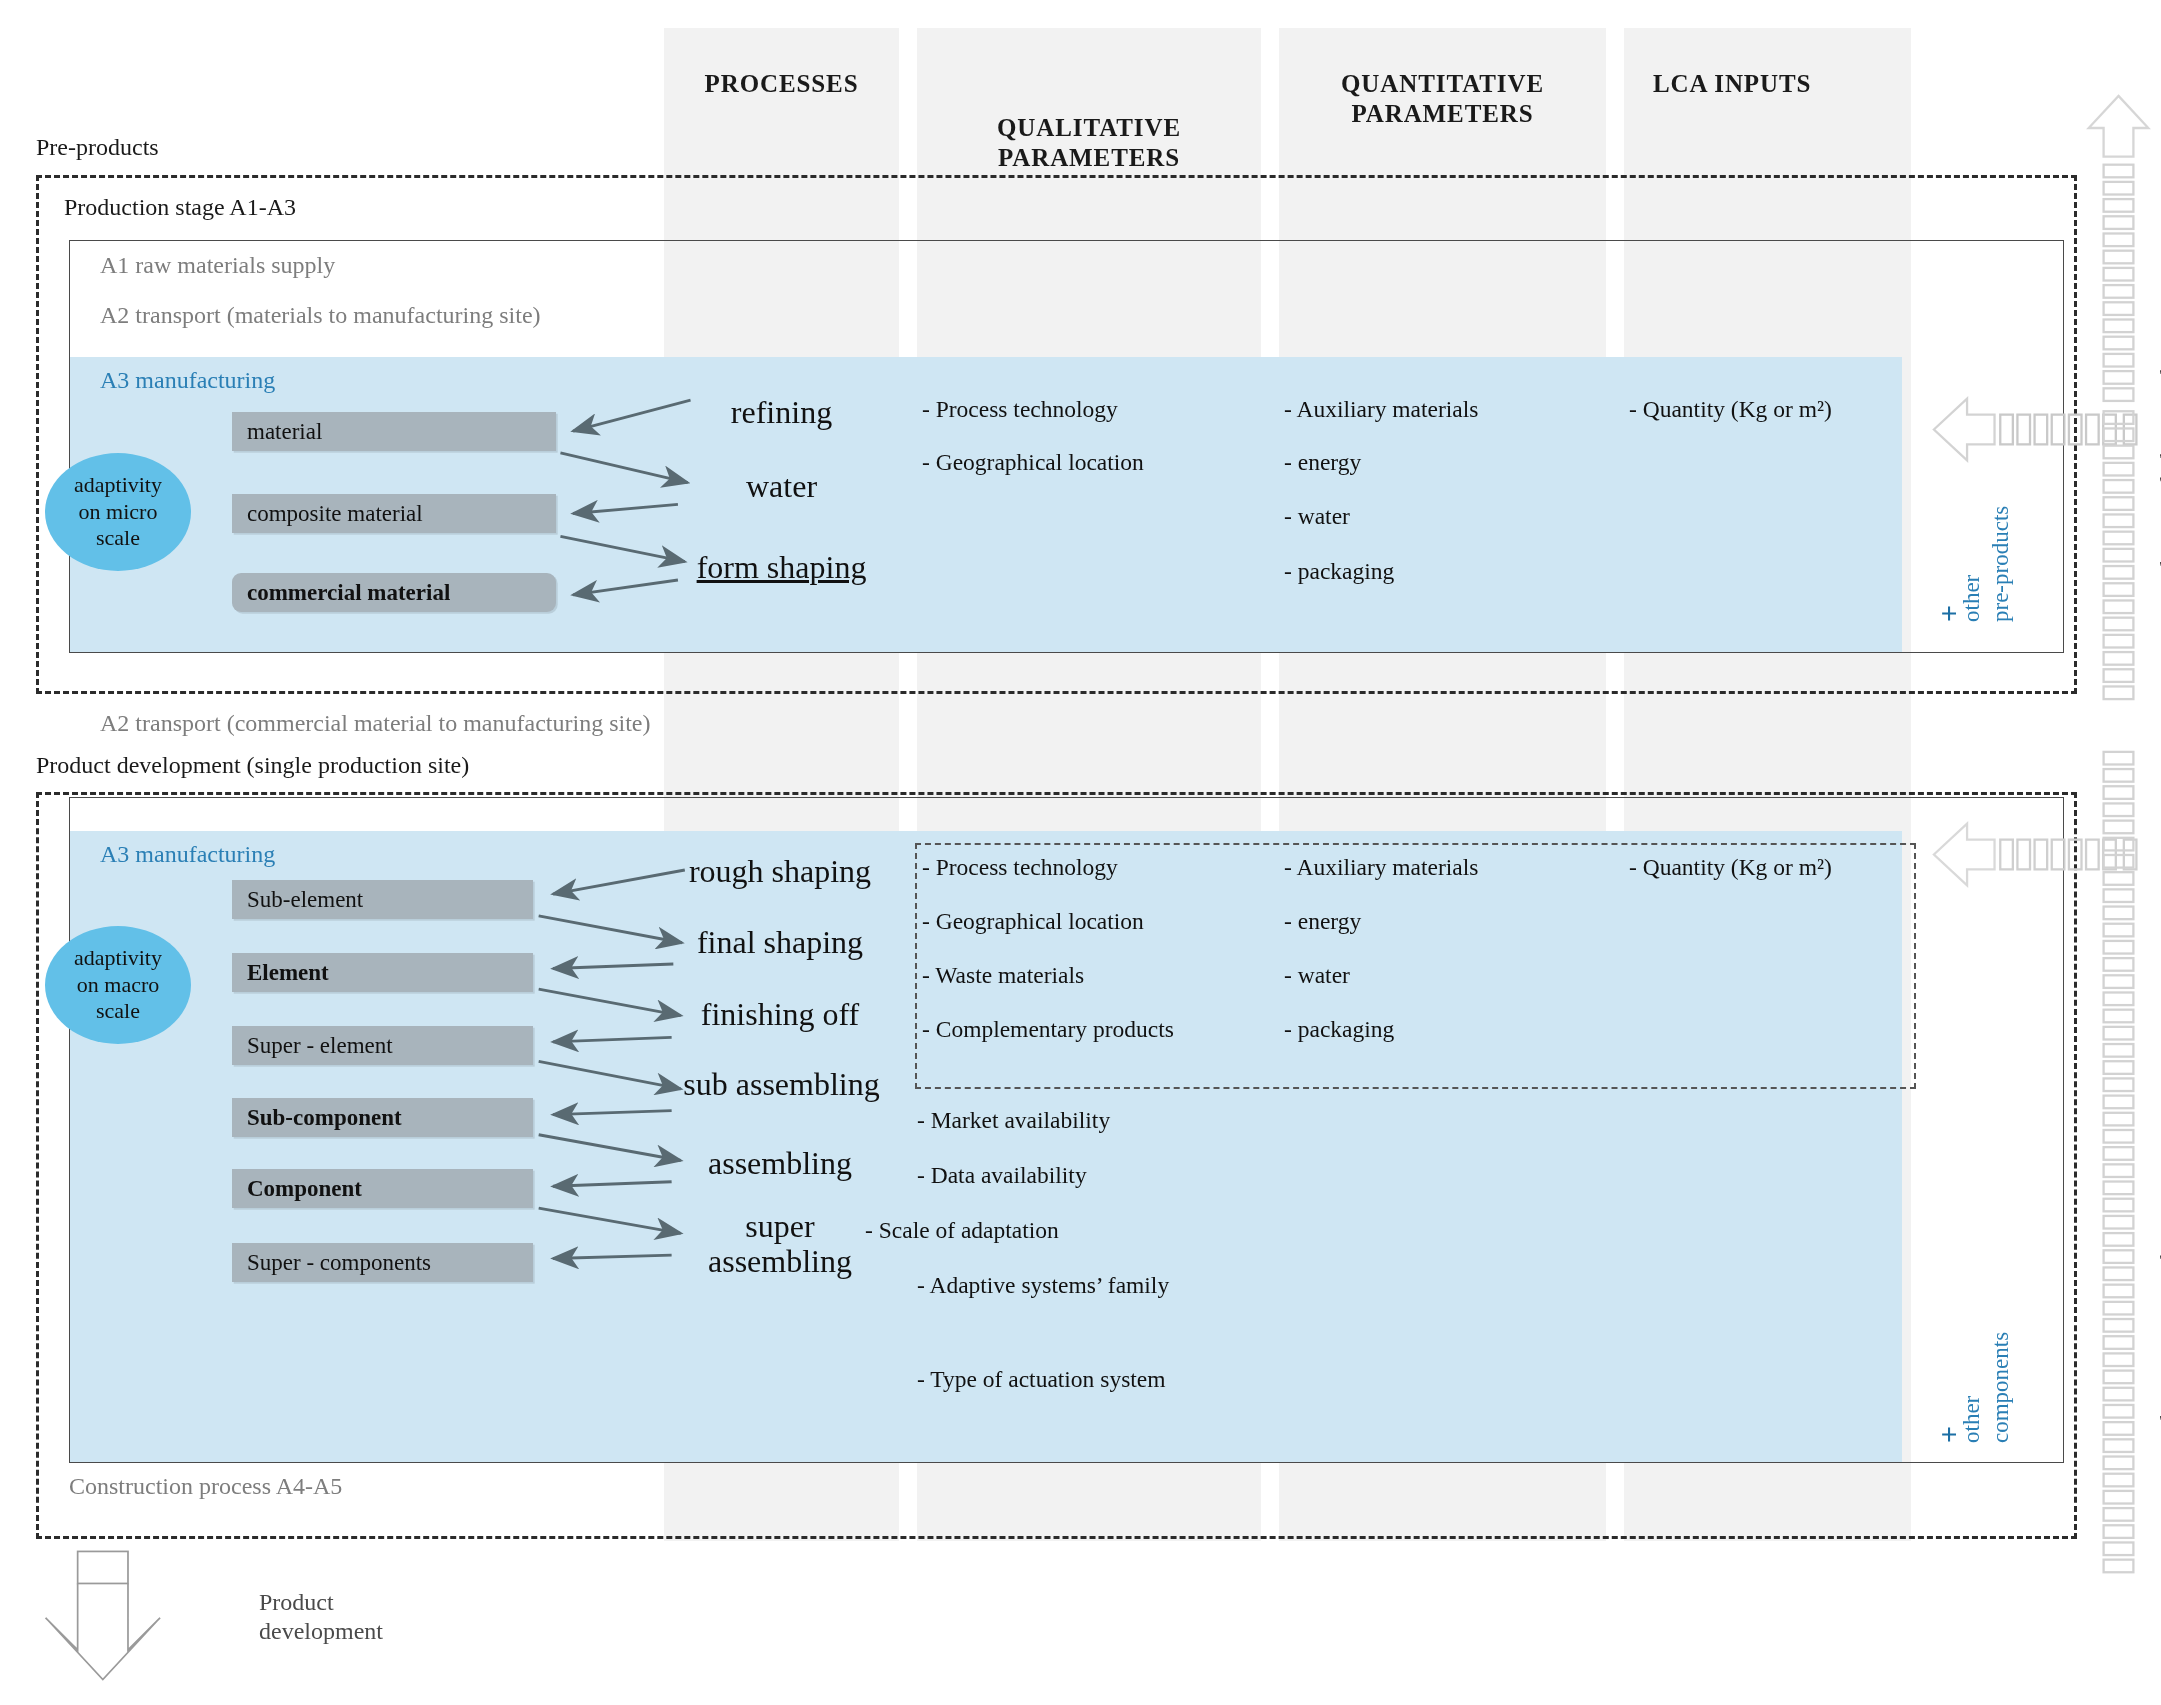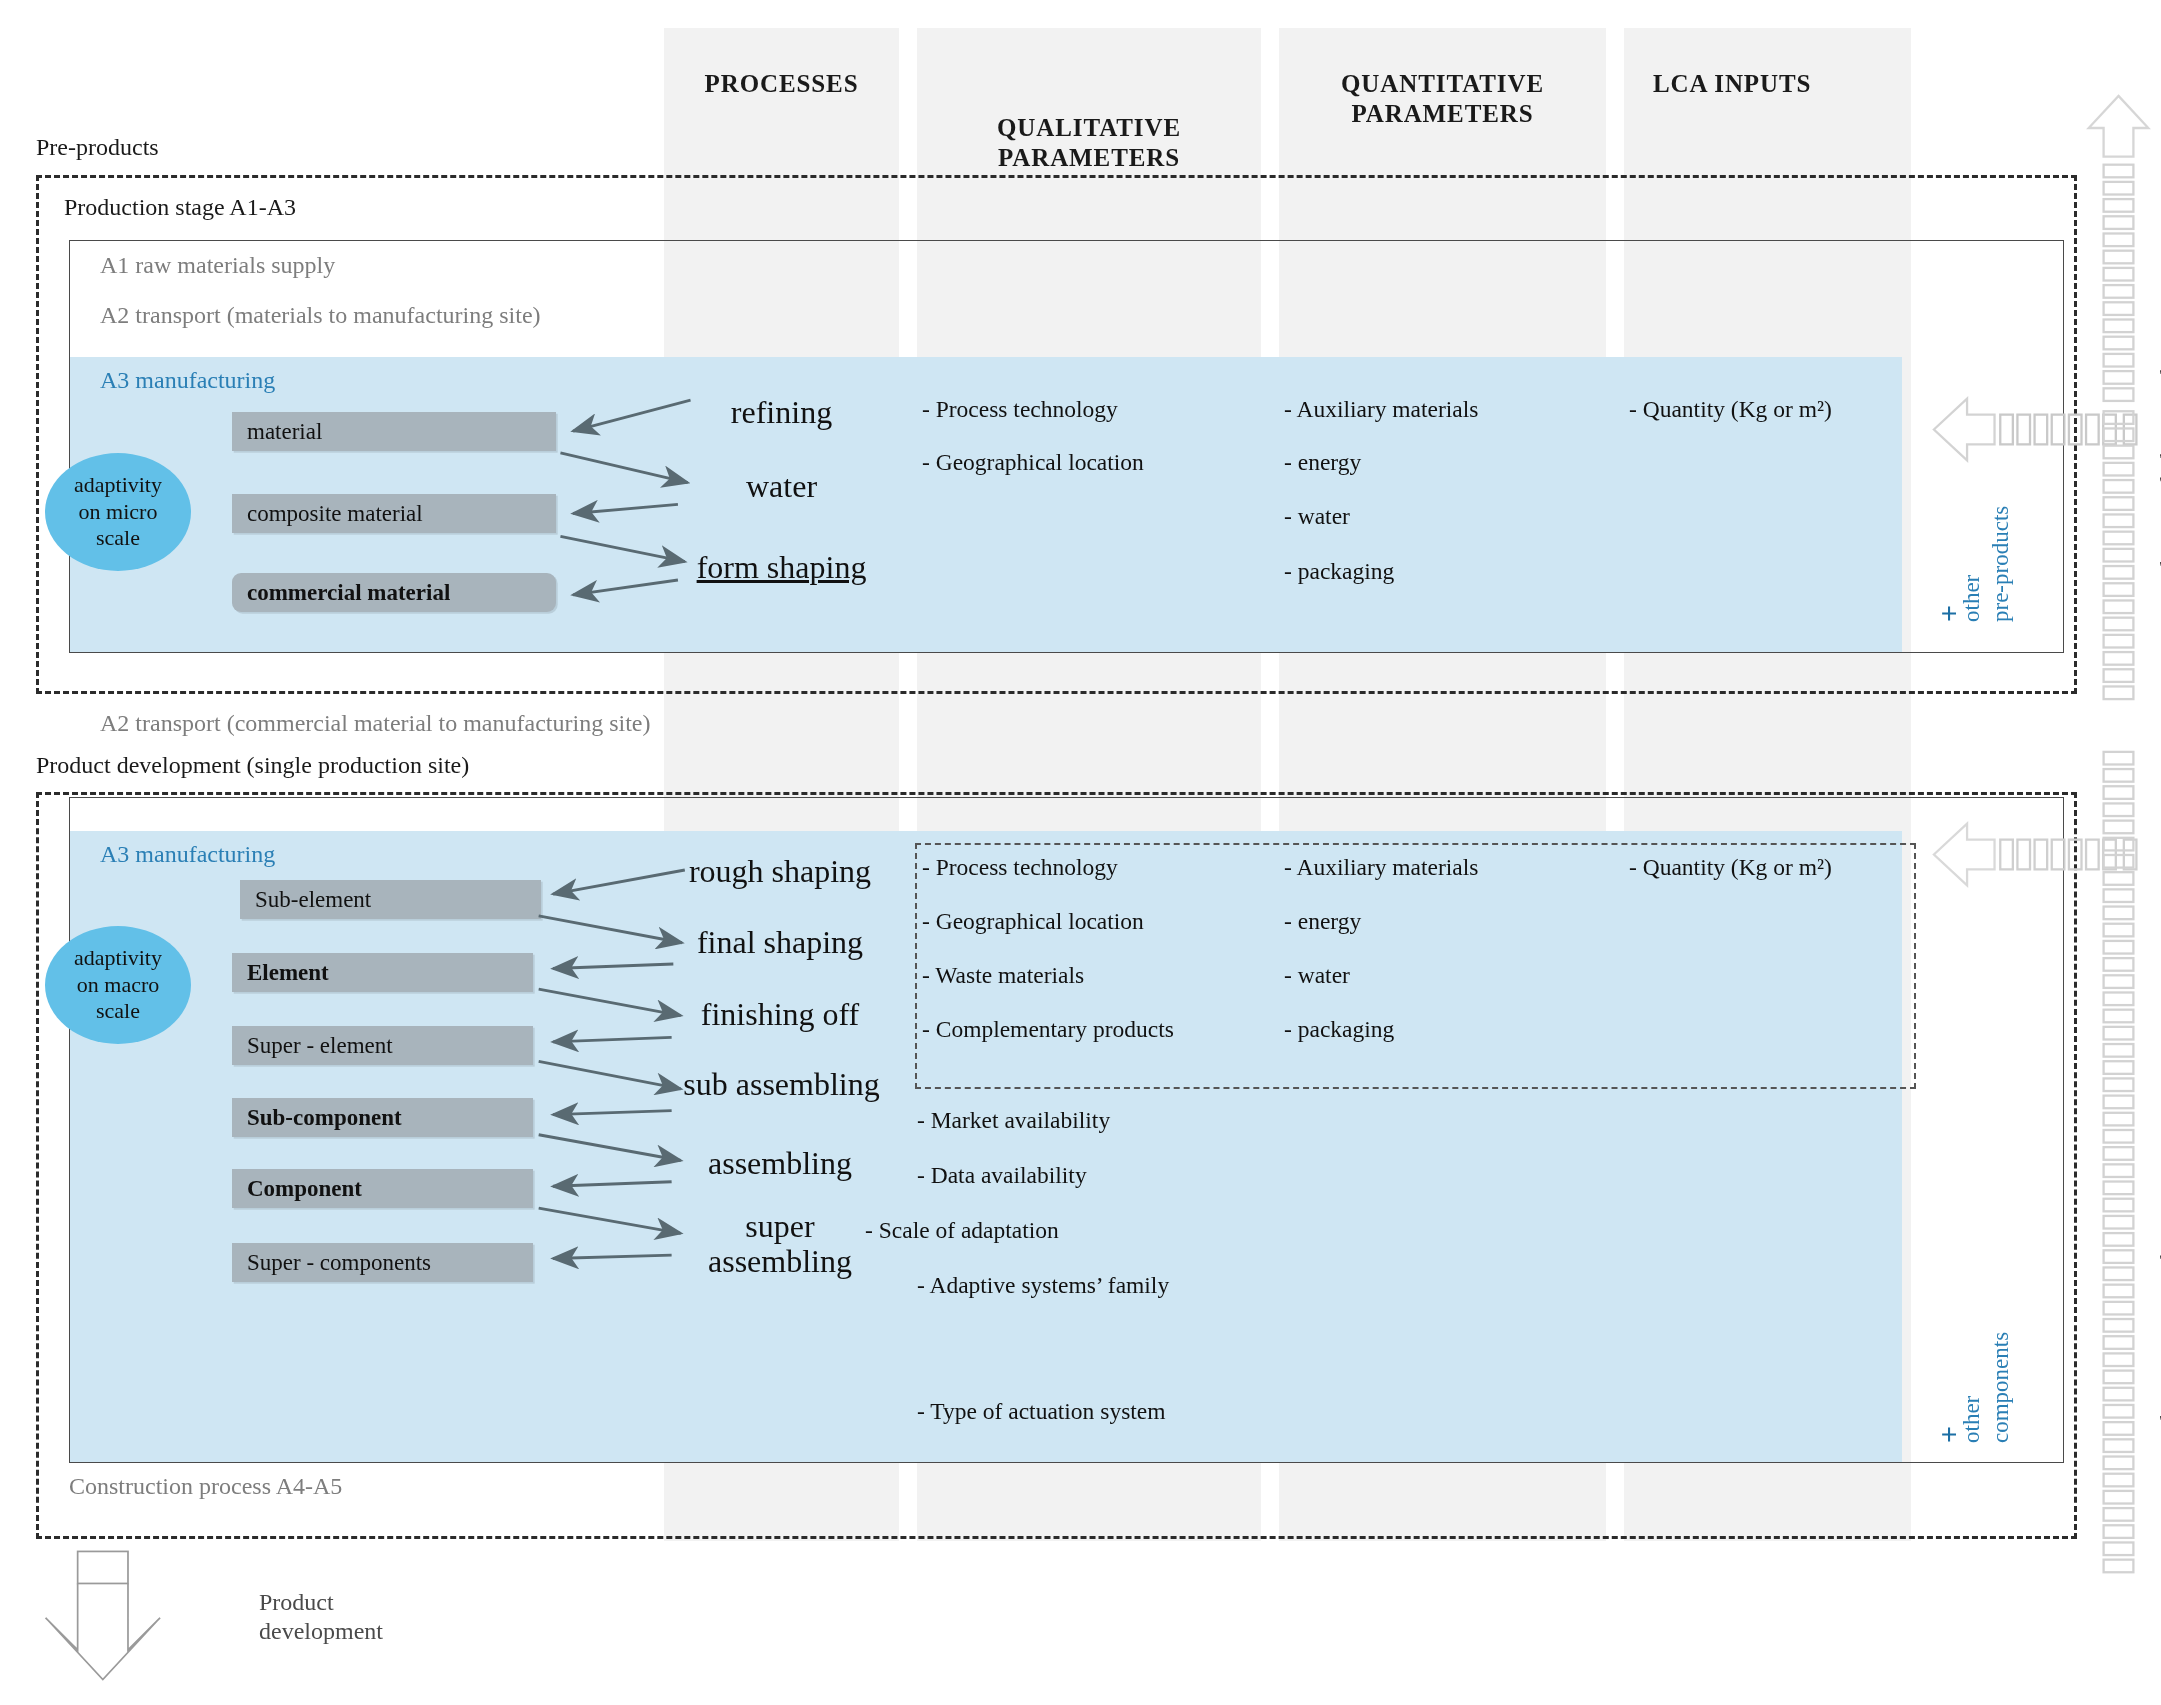--- a/index.html
+++ b/index.html
@@ -239,21 +239,21 @@
 <div class="blueband" style="left:70px;top:831px;width:1832px;height:631px;"></div>
 
 <div class="lbl lbl-blue" style="left:100px;top:841px;">A3 manufacturing</div>
 
 <div class="ellipse" style="left:45px;top:926px;width:146px;height:118px;">
   <span>adaptivity</span>
   <span>on macro</span>
   <span>scale</span>
 </div>
 
-<div class="graybox" style="left:240px;top:880px;width:301px;height:39px;">
+<div class="graybox" style="left:232px;top:880px;width:301px;height:39px;">
   <span>Sub-element</span>
   </div>
 <div class="graybox bold" style="left:232px;top:953px;width:301px;height:39px;">
   <span>Element</span>
   </div>
 <div class="graybox" style="left:232px;top:1026px;width:301px;height:39px;">
   <span>Super - element</span>
   </div>
 <div class="graybox bold" style="left:232px;top:1098px;width:301px;height:39px;">
   <span>Sub-component</span>
@@ -295,21 +295,21 @@
 
 <div class="param" style="left:922px;top:853px;width:355px;">- Process technology</div>
 <div class="param" style="left:922px;top:907px;width:355px;">- Geographical location</div>
 <div class="param" style="left:922px;top:961px;width:355px;">- Waste materials</div>
 <div class="param" style="left:922px;top:1015px;width:287px;white-space:normal;">- Complementary products</div>
 
 <div class="param" style="left:917px;top:1106px;width:355px;">- Market availability</div>
 <div class="param" style="left:917px;top:1161px;width:355px;">- Data availability</div>
 <div class="param" style="left:865px;top:1216px;width:355px;">- Scale of adaptation</div>
 <div class="param" style="left:917px;top:1271px;width:298px;white-space:normal;">- Adaptive systems’ family</div>
-<div class="param" style="left:917px;top:1365px;width:298px;white-space:normal;margin-top:32px;">- Type of actuation system</div>
+<div class="param" style="left:917px;top:1365px;width:298px;white-space:normal;">- Type of actuation system</div>
 
 <div class="param" style="left:1284px;top:853px;width:327px;">- Auxiliary materials</div>
 <div class="param" style="left:1284px;top:907px;width:327px;">- energy</div>
 <div class="param" style="left:1284px;top:961px;width:327px;">- water</div>
 <div class="param" style="left:1284px;top:1015px;width:327px;">- packaging</div>
 
 <div class="param" style="left:1629px;top:853px;width:298px;">- Quantity (Kg or m²)</div>
 
 <svg style="left:1903px;top:820px;width:246px;height:69px;" viewBox="0 0 430 120">
   <path d="M54,60 L112,6 L112,34 L160,34 L160,86 L112,86 L112,114 Z" fill="#ffffff" stroke="#d9d9d9" stroke-width="4"></path>

